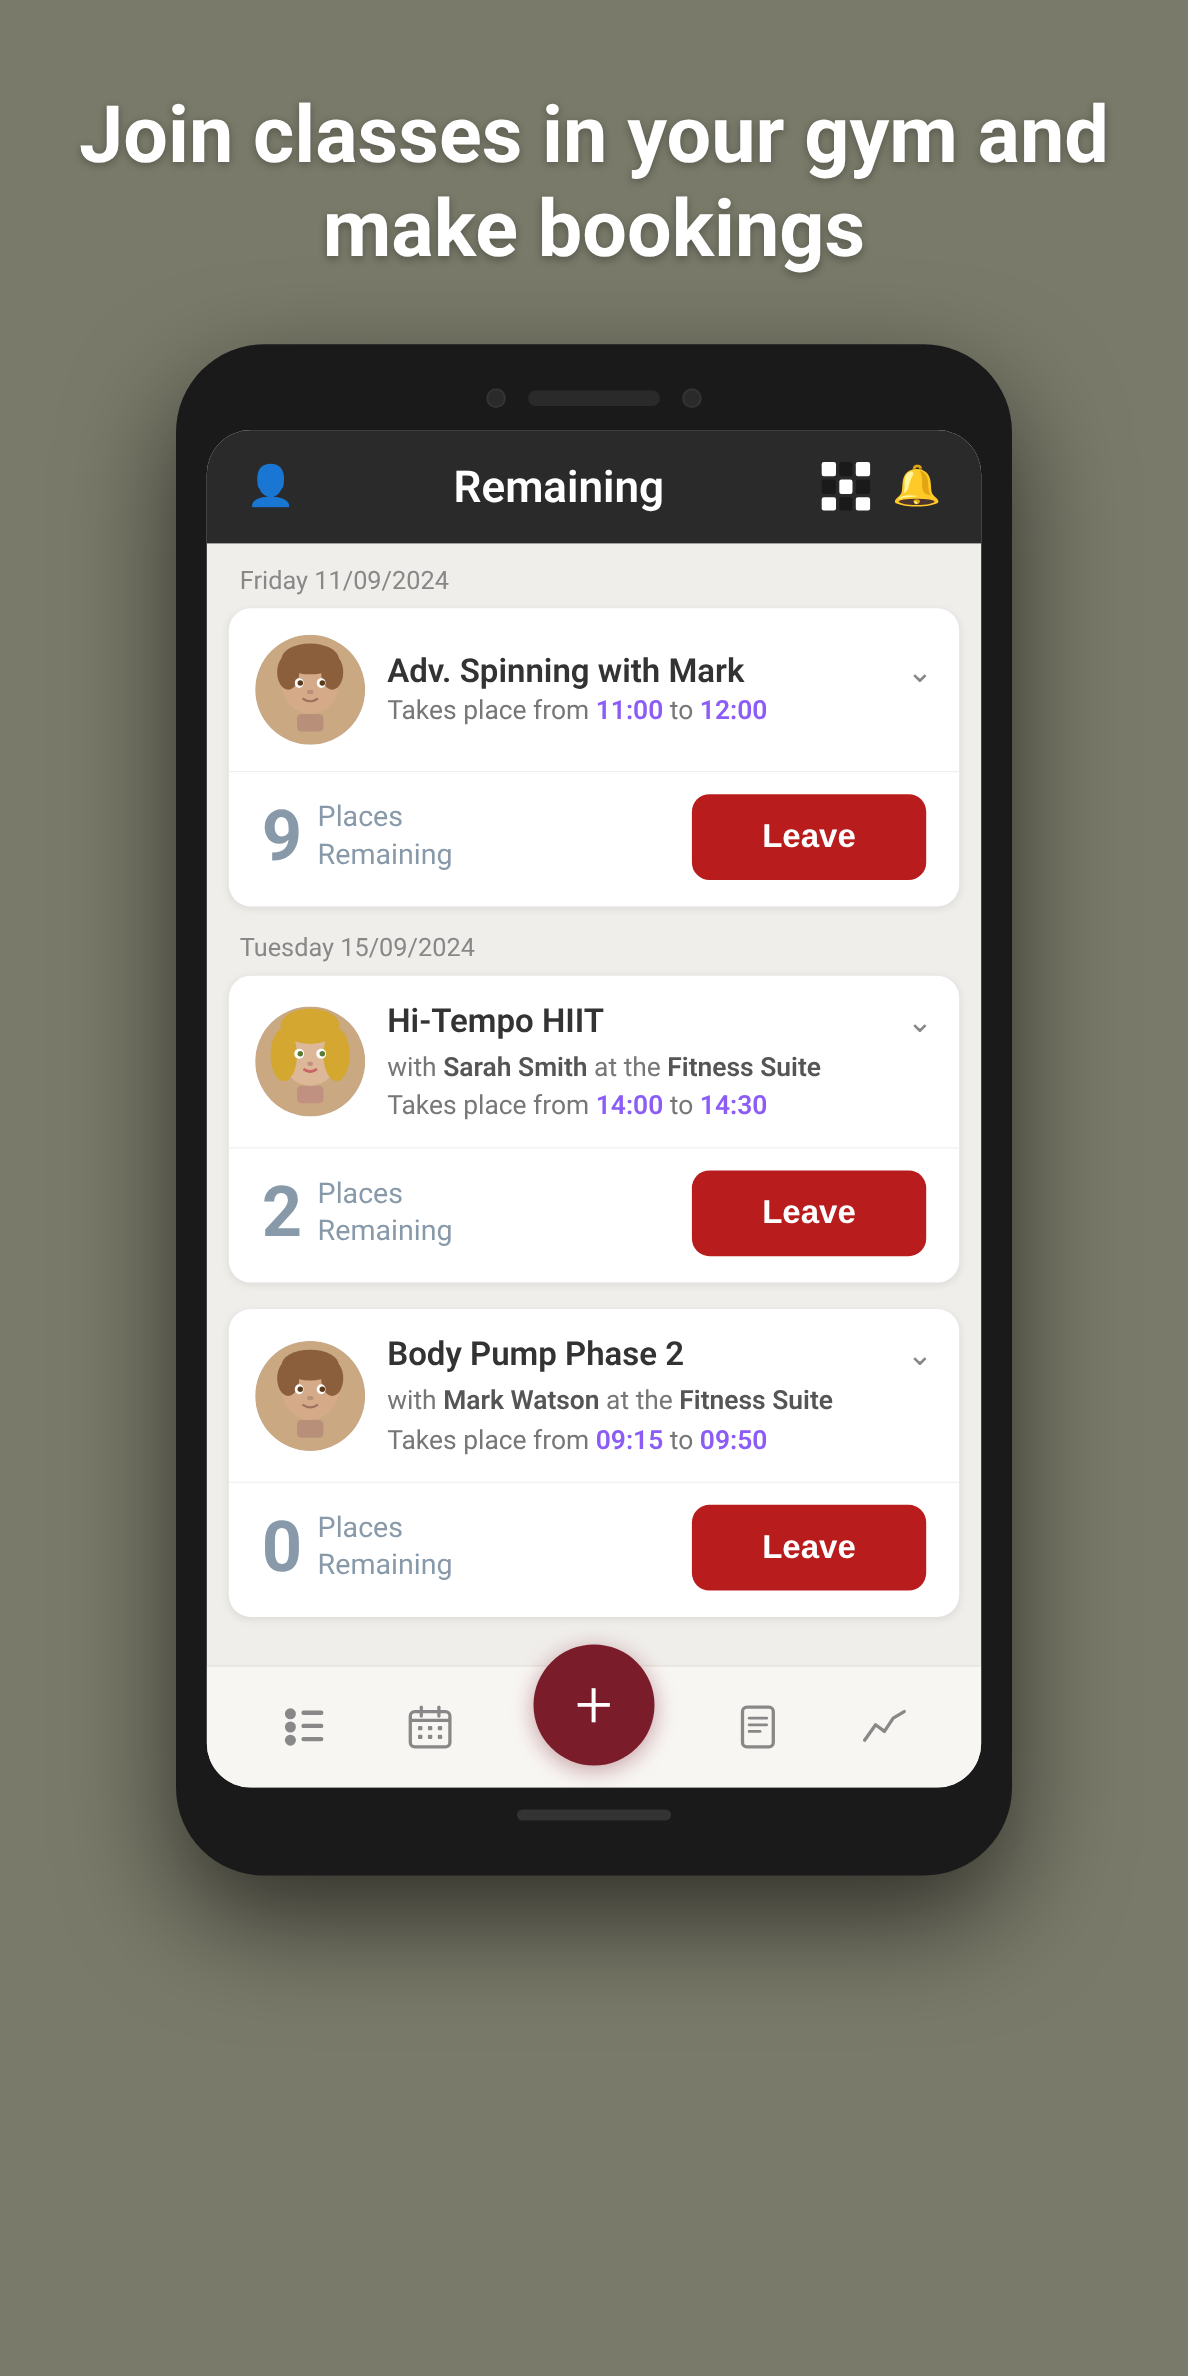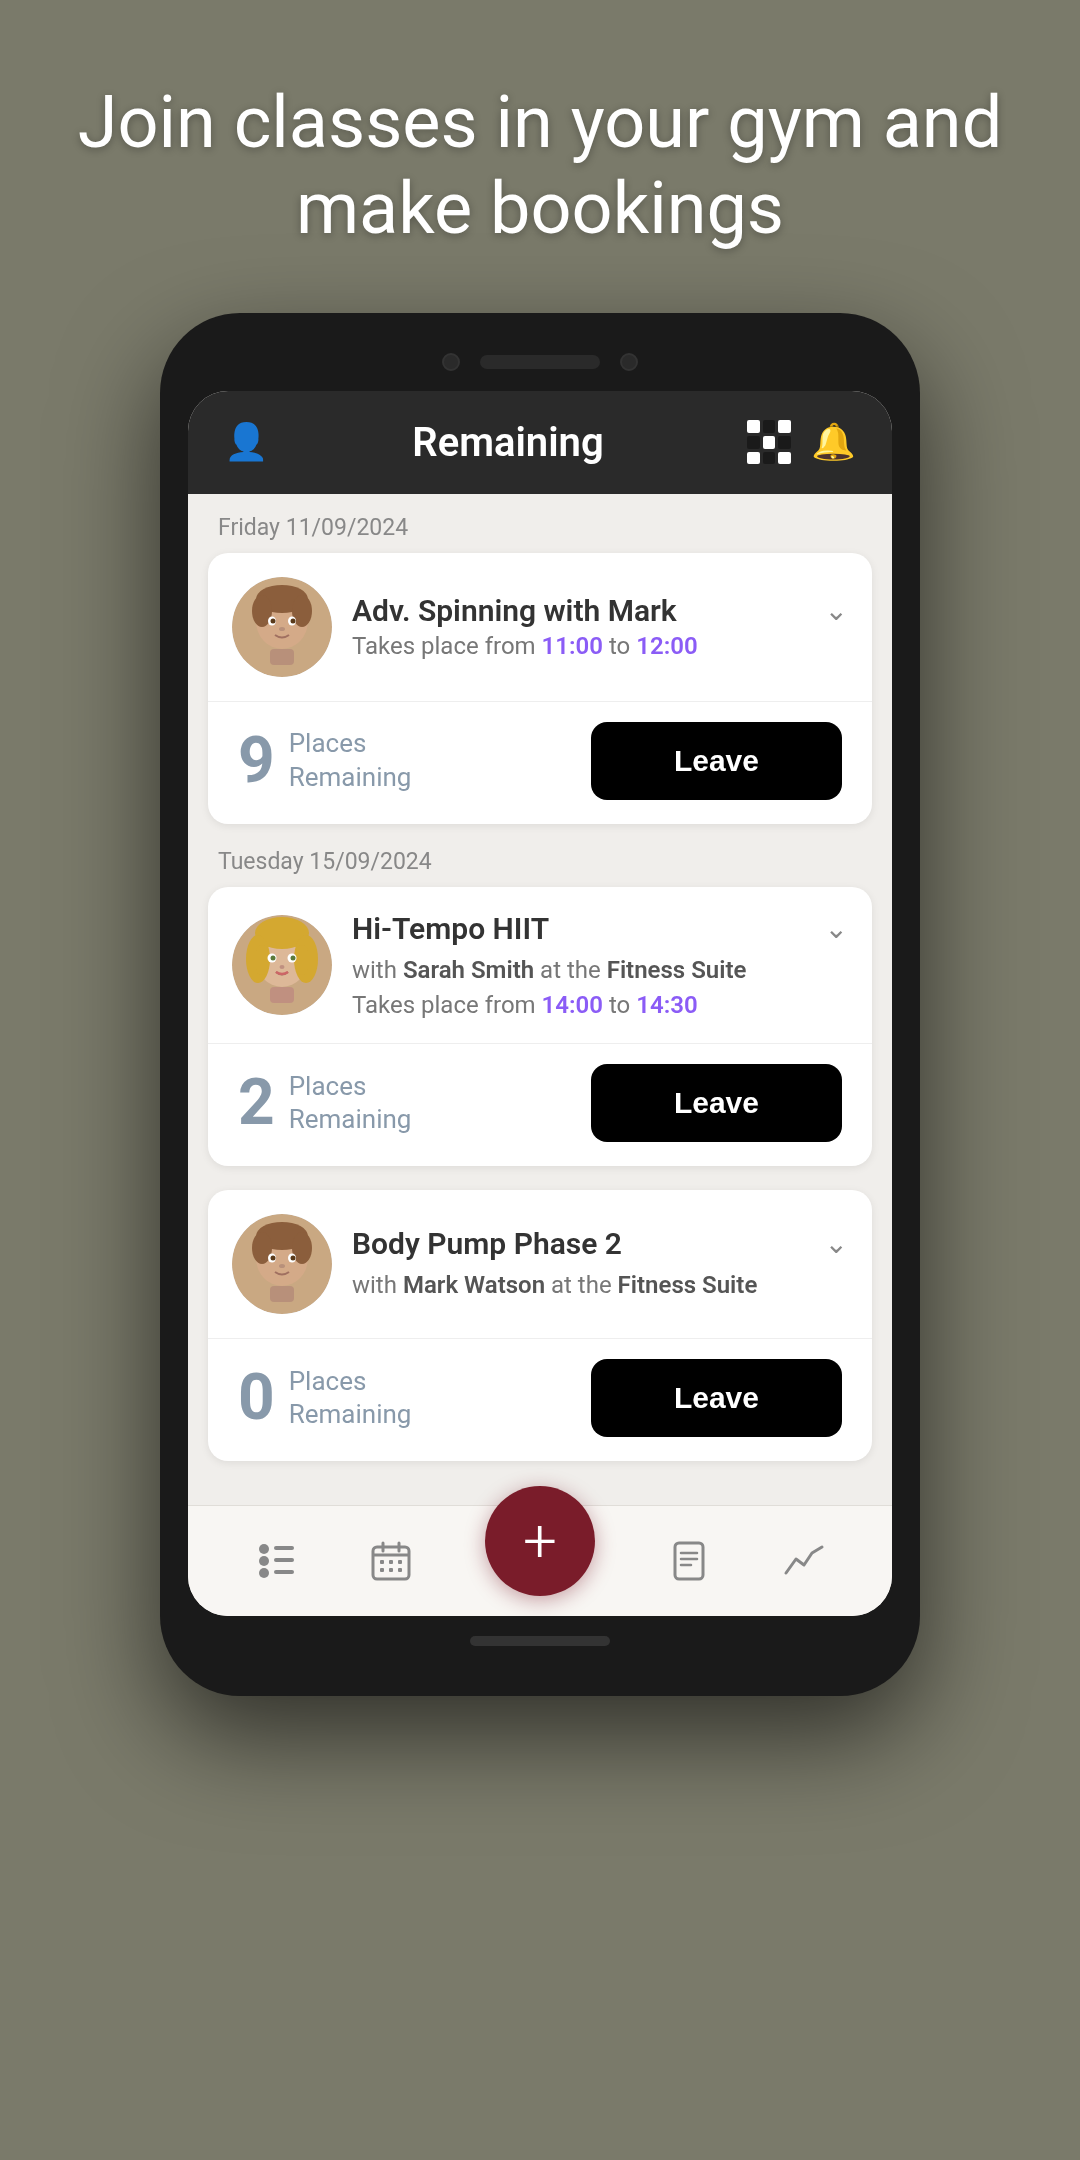--- a/index.html
+++ b/index.html
@@ -26,21 +26,21 @@
 
     
     .hero-text {
       text-align: center;
       padding: 80px 60px 60px;
       color: #ffffff;
     }
 
     .hero-text h1 {
       font-size: 72px;
-      font-weight: 400;
+      font-weight: 700;
       line-height: 1.2;
       text-shadow: 0 2px 8px rgba(0,0,0,0.3);
     }
 
     
     .phone-frame {
       width: 760px;
       background: #1a1a1a;
       border-radius: 80px;
       padding: 40px 28px 50px;
@@ -230,25 +230,25 @@
     }
 
     .places-label {
       font-size: 26px;
       color: #8899aa;
       font-weight: 400;
       line-height: 1.3;
     }
 
     .leave-btn {
-      background: #000000;
+      background: #b91c1c;
       color: #ffffff;
       border: none;
       border-radius: 16px;
-      padding: 22px 83px;
+      padding: 22px 64px;
       font-size: 30px;
       font-weight: 600;
       cursor: pointer;
     }
 
     
     .bottom-nav {
       background: #f8f6f3;
       border-top: 1px solid #e0ddd8;
       display: flex;
@@ -454,20 +454,23 @@
               </svg>
             </div>
             <div class="class-info">
               <div class="class-title-row">
                 <span class="class-name">Body Pump Phase 2</span>
                 <span class="chevron-down">⌄</span>
               </div>
               <div class="class-subtitle">
                 with <strong>Mark Watson</strong> at the <strong>Fitness Suite</strong>
               </div>
+              <div class="class-time">
+                Takes place from <strong>09:15</strong> to <strong>09:50</strong>
+              </div>
             </div>
           </div>
           <div class="class-card-footer">
             <div class="places-info">
               <span class="places-number">0</span>
               <span class="places-label">Places<br>Remaining</span>
             </div>
             <button class="leave-btn">Leave</button>
           </div>
         </div>

